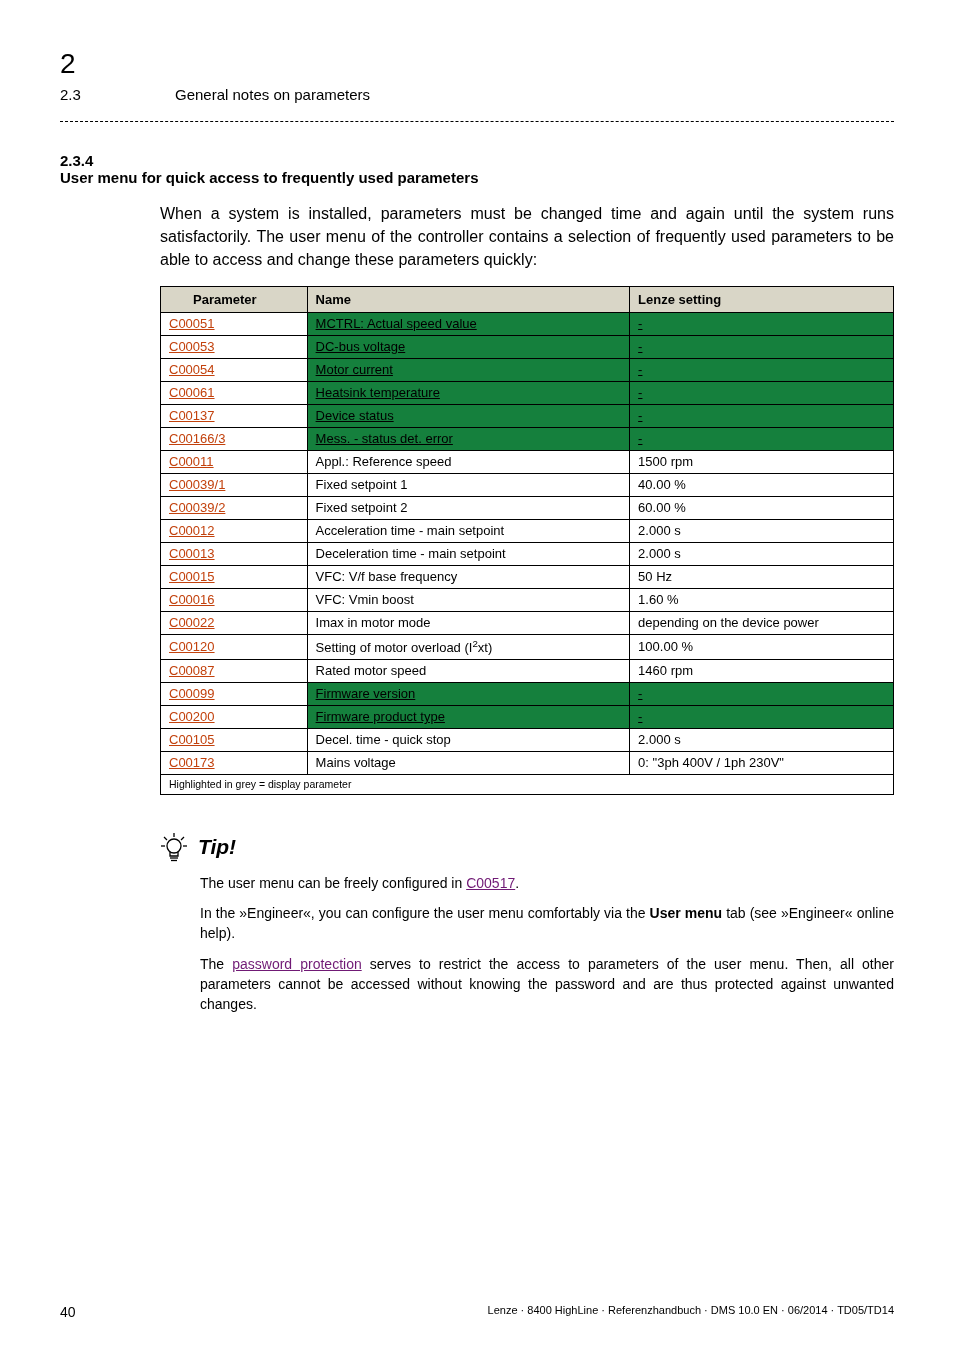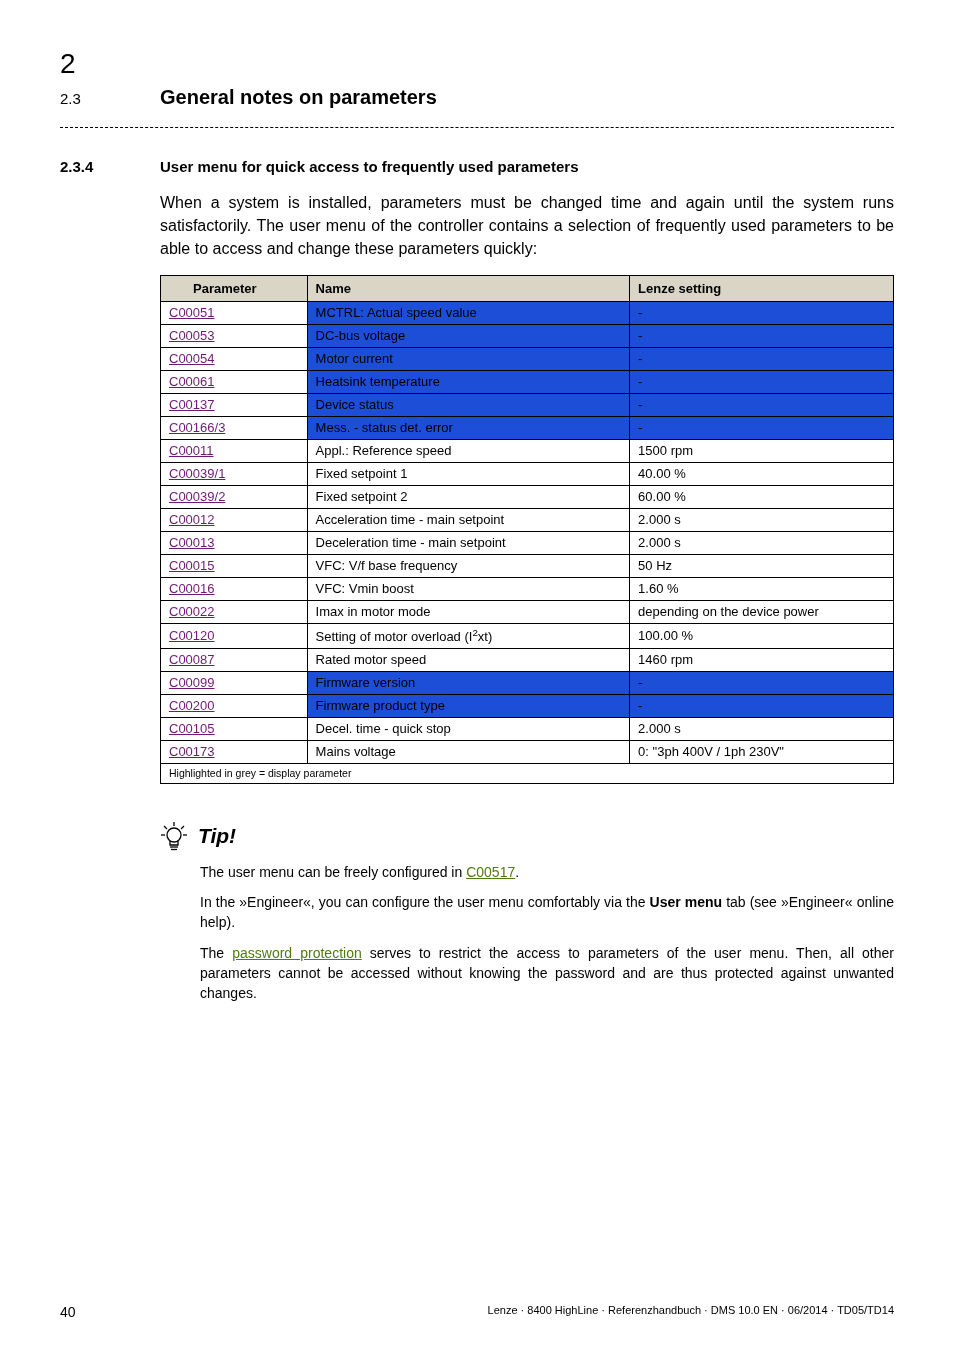--- a/index.html
+++ b/index.html
@@ -31,38 +31,39 @@
     }
     .chapter-title {
       font-size: 28px;
       font-weight: 400;
       letter-spacing: 0.2px;
     }
     .subheader-row {
       display: flex;
       align-items: baseline;
       margin-bottom: 18px;
+      gap: 15px;
     }
     .subchapter-num {
       font-size: 15px;
       width: 100px;
     }
     .subchapter-title {
-      font-size: 20px;
-      font-weight: bold;
+      font-size: 15px;
     }
     .dashed-separator {
       border: none;
       border-top: 1.5px dashed #000;
       margin: 8px 0 30px 0;
     }
     .section-row {
       display: flex;
       align-items: baseline;
       margin-bottom: 16px;
+      flex-direction: column;
     }
     .section-num {
       font-size: 15px;
       font-weight: 700;
       width: 100px;
     }
     .section-title {
       font-size: 15px;
       font-weight: 700;
     }
@@ -88,24 +89,25 @@
     }
     .param-table th:nth-child(1) { width: 20%; padding-left: 32px; }
     .param-table th:nth-child(2) { width: 44%; }
     .param-table th:nth-child(3) { width: 36%; }
     .param-table td {
       padding: 3.5px 8px;
       border: 1px solid #000;
       vertical-align: middle;
     }
     .param-table td.grey {
-      background: #1d4ed8;
+      background: #15803d;
+      text-decoration: underline;
     }
     .param-link {
-      color: #701a75;
+      color: #c2410c;
       text-decoration: underline;
     }
     .table-footnote {
       font-size: 10.5px;
       padding: 4px 8px;
       border: 1px solid #000;
       border-top: 1px solid #000;
     }
     .tip-block {
       margin-left: 100px;
@@ -127,21 +129,21 @@
       font-style: italic;
     }
     .tip-text {
       margin-left: 40px;
       font-size: 14px;
       line-height: 1.45;
       text-align: justify;
       margin-bottom: 10px;
     }
     .inline-link {
-      color: #4d7c0f;
+      color: #701a75;
       text-decoration: underline;
     }
     .footer {
       position: absolute;
       bottom: 30px;
       left: 60px;
       right: 60px;
       display: flex;
       justify-content: space-between;
       font-size: 11px;

